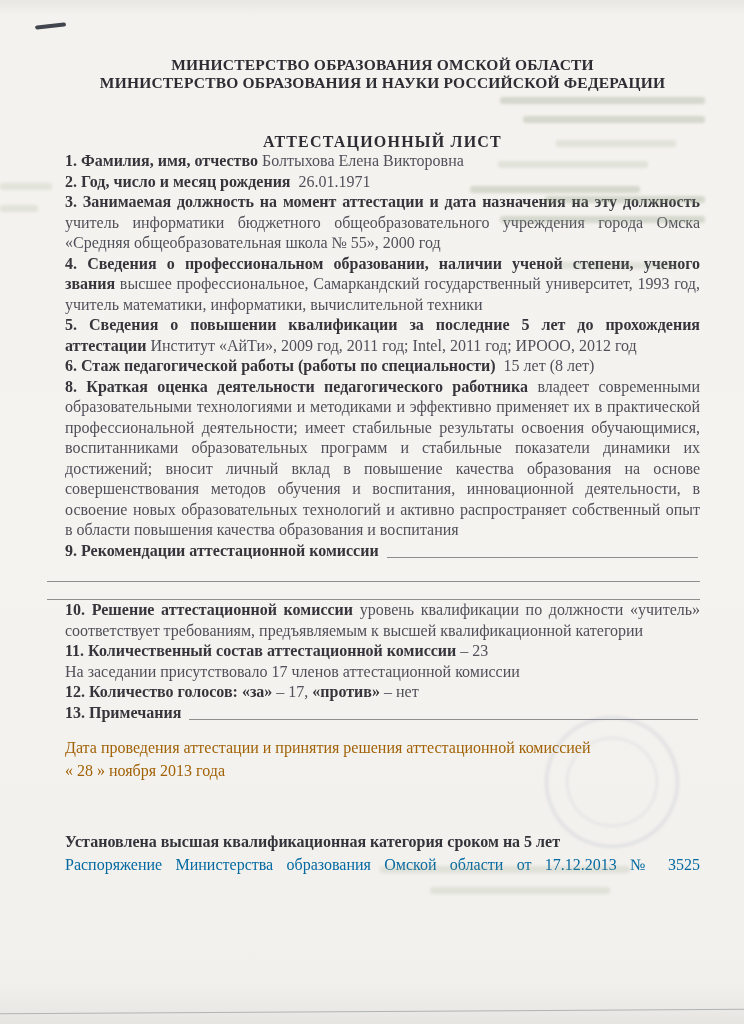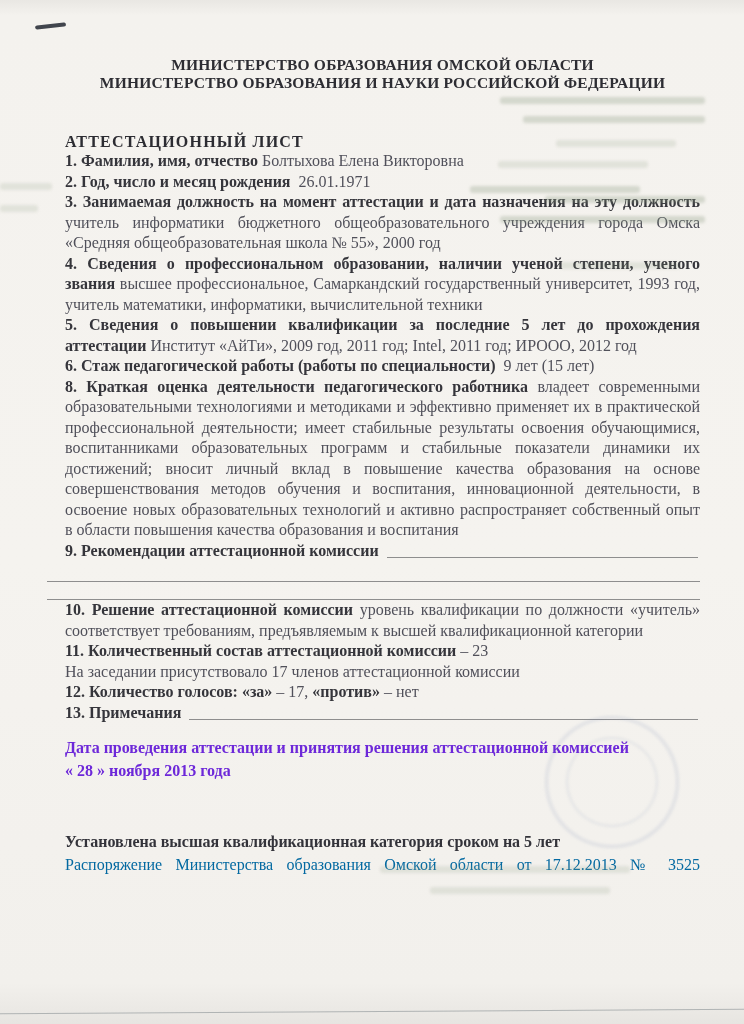--- a/index.html
+++ b/index.html
@@ -4,32 +4,32 @@
 <style>
   html,body{margin:0;padding:0;}
   body{
     width:744px;height:1024px;position:relative;overflow:hidden;
     background:linear-gradient(180deg,#e9e7e3 0%,#f4f2ee 1.5%,#f5f3ef 55%,#f2f0ec 96%,#e7e5e1 100%);
     font-family:"Liberation Serif","DejaVu Serif",serif;
     color:#4d4d55;
   }
   .sheet{position:absolute;inset:0;padding:56px 44px 0 65px;box-sizing:border-box;}
   .hdr{text-align:center;font-weight:bold;color:#2d2d33;font-size:15.5px;line-height:17.5px;letter-spacing:.2px;}
-  .doc-title{text-align:left;font-weight:bold;color:#2c2c32;font-size:16px;letter-spacing:1.2px;margin-top:42px;}
+  .doc-title{text-align:center;font-weight:bold;color:#2c2c32;font-size:16px;letter-spacing:1.2px;margin-top:42px;}
   .body-text{font-size:16px;line-height:20.5px;}
   p.item{margin:0;text-align:justify;}
   p.nojust{text-align:left;}
   .lbl{font-weight:bold;color:#35353b;}
   .val{color:#50505a;}
   .flexrow{display:flex;justify-content:flex-end;}
   .rule-fill{flex:1;border-bottom:1.2px solid #8e8e8e;margin:0 2px 3px 8px;}
   .blank-rule{border-bottom:1.2px solid #8e8e8e;margin-left:-18px;margin-right:0;}
   .blank-rule.r1{height:20px;}
   .blank-rule.r2{height:17px;}
-  .date-block{margin-top:13px;font-size:16px;line-height:23px;font-weight:bold;color:#6d28d9;}
+  .date-block{margin-top:13px;font-size:16px;line-height:23px;font-weight:normal;color:#a16207;}
   .cat-block{margin-top:48px;font-size:16px;line-height:23px;}
   .cat-bold{font-weight:bold;color:#33333a;margin:0;}
   .order-line{margin:0;color:#0369a1;text-align:justify;text-align-last:justify;}
   
   .pen-mark{position:absolute;left:35px;top:24px;width:31px;height:3.5px;background:#41454d;border-radius:2px;transform:rotate(-6deg);}
   .bleed{position:absolute;height:7px;background:rgba(139,157,130,0.30);filter:blur(1.4px);border-radius:3px;}
   .bleed.faint{background:rgba(139,157,130,0.18);}
   .stamp-bleed{position:absolute;left:545px;top:716px;width:128px;height:126px;border:3px solid rgba(108,128,172,0.15);border-radius:50%;filter:blur(1.6px);}
   .stamp-bleed::after{content:"";position:absolute;left:18px;top:18px;right:18px;bottom:18px;border:2px solid rgba(108,128,172,0.12);border-radius:50%;}
   .edge-bottom{position:absolute;left:-4px;right:-4px;top:1011px;border-top:1.5px solid #a6aaab;transform:rotate(-0.35deg);opacity:.85;}
@@ -50,21 +50,21 @@
     <p class="item nojust"><span class="lbl">1. Фамилия, имя, отчество</span> <span class="val">Болтыхова Елена Викторовна</span></p>
 
     <p class="item nojust"><span class="lbl">2. Год, число и месяц рождения</span>&nbsp; <span class="val">26.01.1971</span></p>
 
     <p class="item"><span class="lbl">3. Занимаемая должность на момент аттестации и дата назначения на эту должность</span> <span class="val">учитель информатики бюджетного общеобразовательного учреждения города Омска «Средняя общеобразовательная школа № 55», 2000 год</span></p>
 
     <p class="item"><span class="lbl">4. Сведения о профессиональном образовании, наличии ученой степени, ученого звания</span> <span class="val">высшее профессиональное, Самаркандский государственный университет, 1993 год, учитель математики, информатики, вычислительной техники</span></p>
 
     <p class="item"><span class="lbl">5. Сведения о повышении квалификации за последние 5 лет до прохождения аттестации</span> <span class="val">Институт «АйТи», 2009 год, 2011 год; Intel, 2011 год; ИРООО, 2012 год</span></p>
 
-    <p class="item nojust"><span class="lbl">6. Стаж педагогической работы (работы по специальности)</span>&nbsp; <span class="val">9 лет (15 лет)</span></p>
+    <p class="item nojust"><span class="lbl">6. Стаж педагогической работы (работы по специальности)</span>&nbsp; <span class="val">15 лет (8 лет)</span></p>
 
 
     <p class="item"><span class="lbl">8. Краткая оценка деятельности педагогического работника</span> <span class="val">владеет современными образовательными технологиями и методиками и эффективно применяет их в практической профессиональной деятельности; имеет стабильные результаты освоения обучающимися, воспитанниками образовательных программ и стабильные показатели динамики их достижений; вносит личный вклад в повышение качества образования на основе совершенствования методов обучения и воспитания, инновационной деятельности, в освоение новых образовательных технологий и активно распространяет собственный опыт в области повышения качества образования и воспитания</span></p>
 
     <p class="item flexrow">
         <span class="lbl">9. Рекомендации аттестационной комиссии</span>
         <span class="rule-fill"></span>
       </p>
     <div class="blank-rule r1"></div>
     <div class="blank-rule r2"></div>

